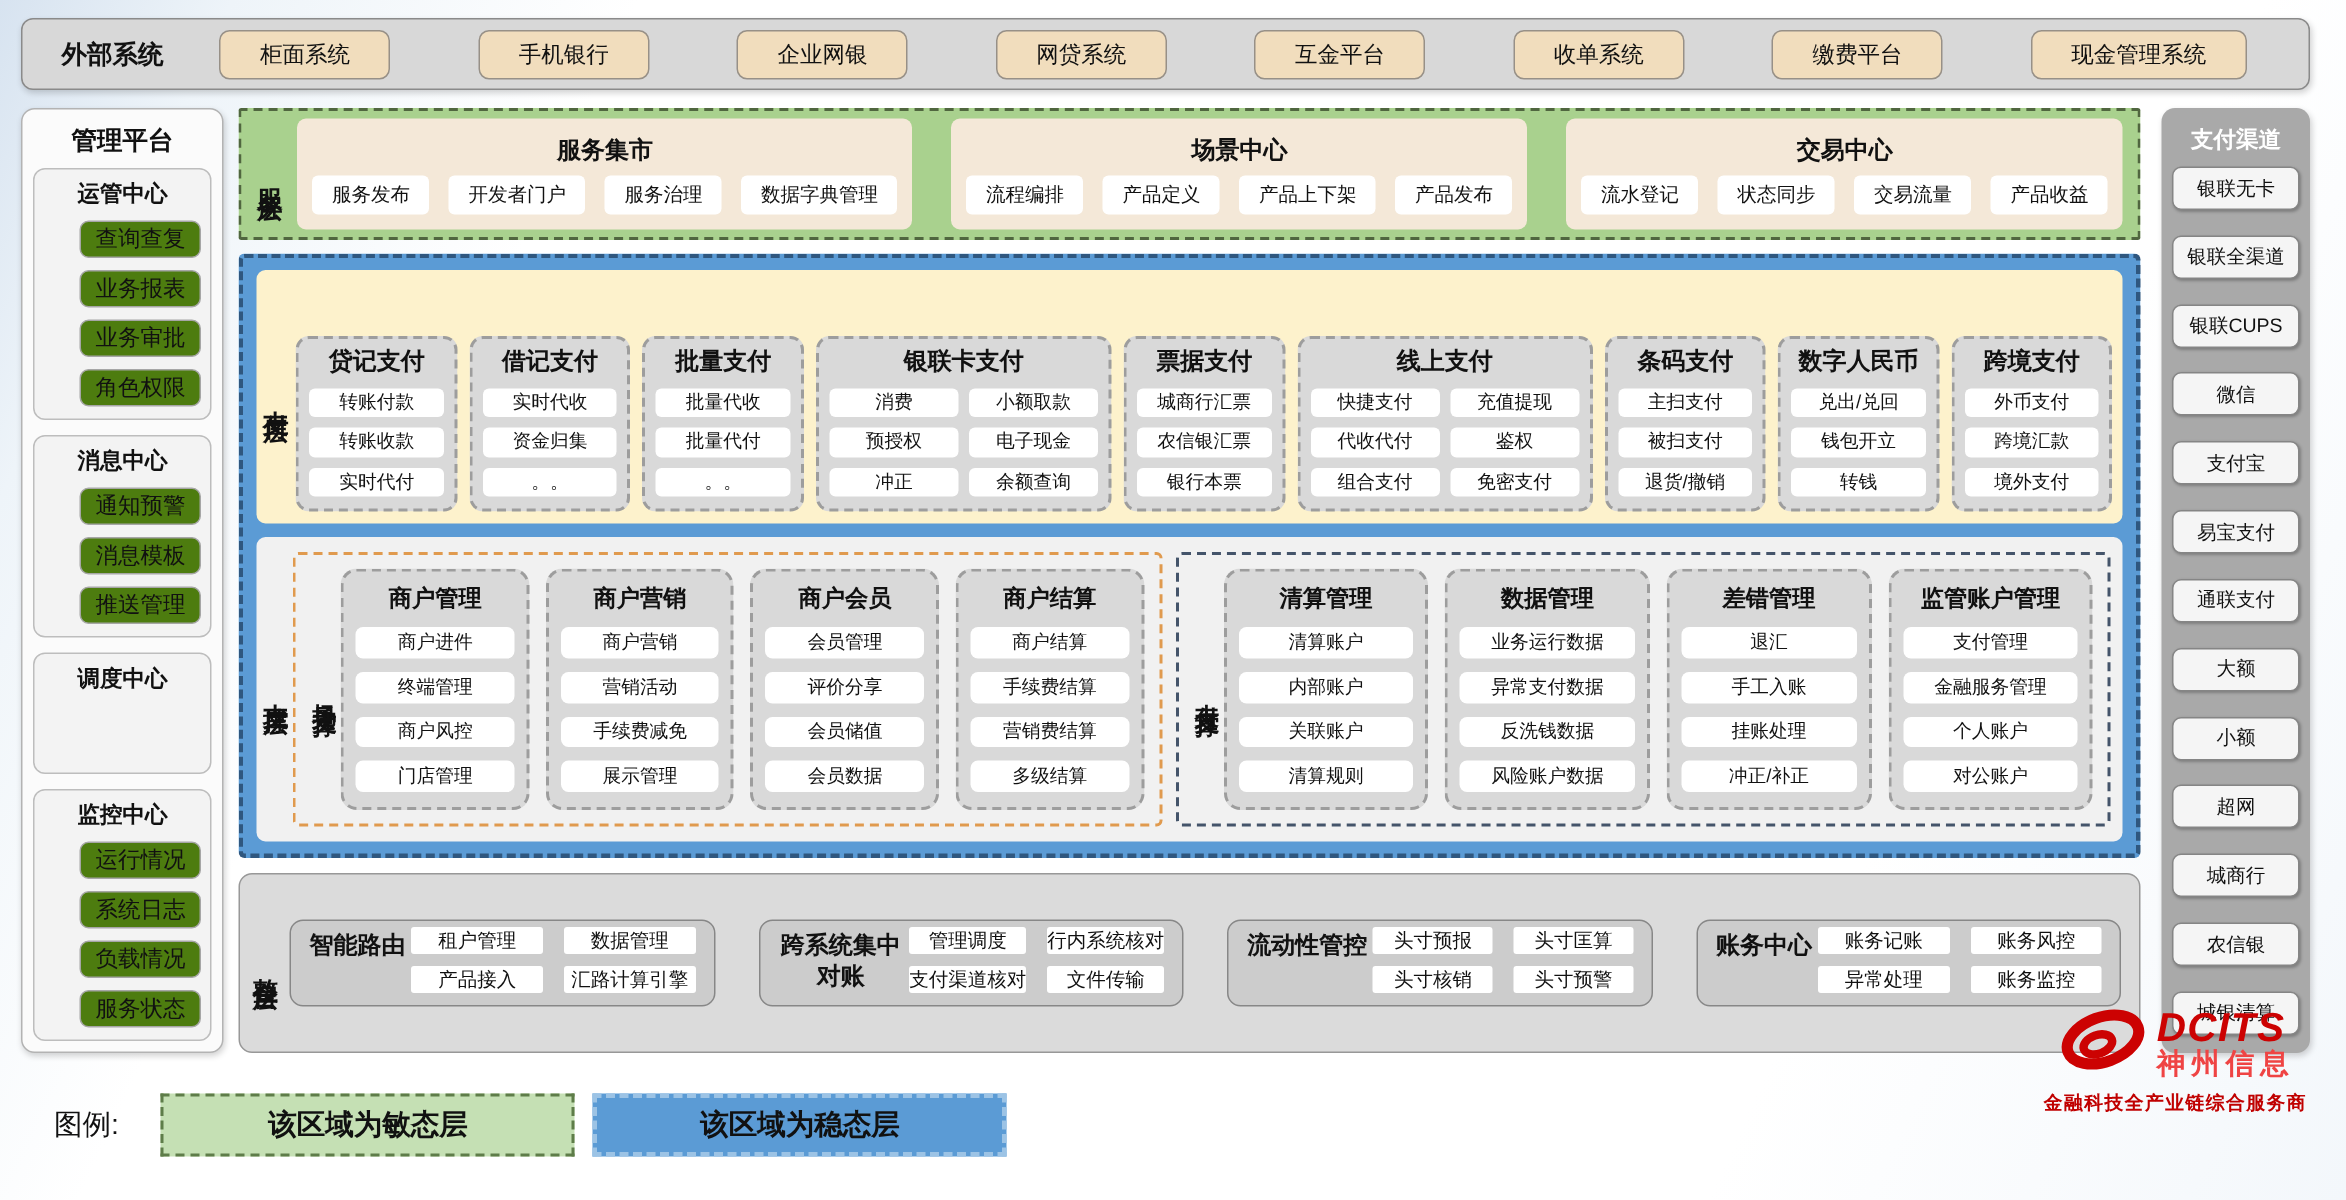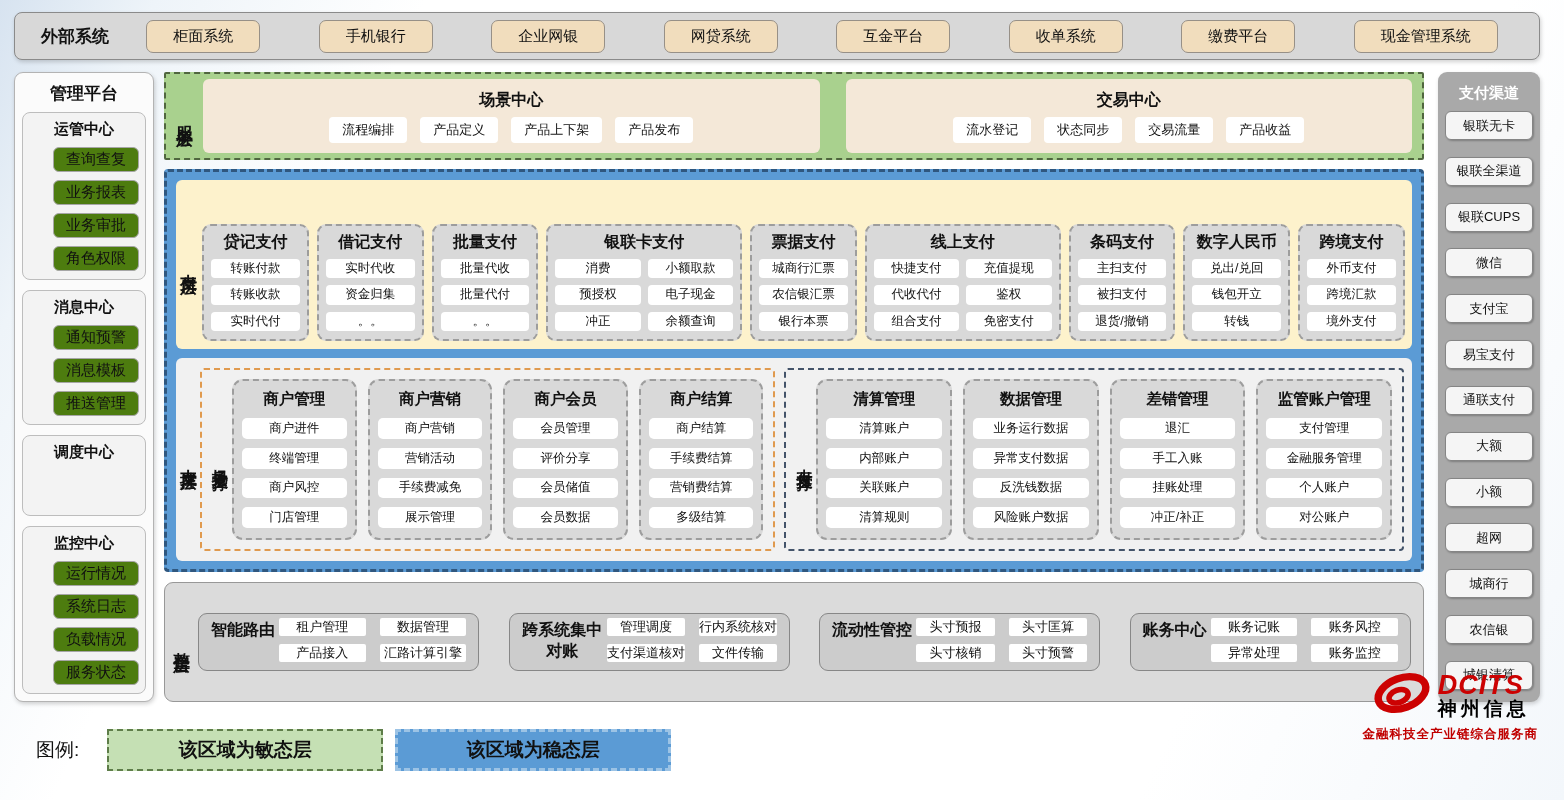--- a/index.html
+++ b/index.html
@@ -96,21 +96,21 @@
   .legend{position:absolute;left:36px;top:729px;display:flex;align-items:center;}
   .legend-label{font-size:19px;margin-right:28px;}
   .legend-box{width:276px;height:42px;box-sizing:border-box;display:flex;align-items:center;justify-content:center;
     font-size:19px;font-weight:600;}
   .legend-agile{background:#c5e0b4;border:2px dashed #5e7d49;margin-right:12px;}
   .legend-stable{background:#5b9bd5;border:3px dashed #9cc3e5;}
   .logo{position:absolute;right:26px;top:667px;display:flex;flex-direction:column;align-items:center;}
   .logo-row{display:flex;align-items:center;gap:5px;}
   .logo-text{display:flex;flex-direction:column;align-items:flex-start;line-height:1.05;}
   .dcits{color:#cc0202;font-weight:bold;font-style:italic;font-size:27px;letter-spacing:1px;}
-  .szxx{color:#000000;font-weight:bold;font-size:19px;letter-spacing:4px;}
+  .szxx{color:#ef4444;font-weight:bold;font-size:19px;letter-spacing:4px;}
   .tagline{color:#c00000;font-weight:bold;font-size:12.5px;margin-top:3px;letter-spacing:1px;white-space:nowrap;}
 </style>
 </head>
 <body>
 
 <div class="topbar shadow">
   <div class="topbar-label">外部系统</div>
   <div class="topbar-items" data-list="external_systems.items">
       <div class="tan-btn">柜面系统</div>
       <div class="tan-btn">手机银行</div>
@@ -158,20 +158,29 @@
           </div>
       </div>
     </div>
   </div>
 
   <div class="center">
 
     <div class="service-layer">
       <div class="vlabel">服务层</div>
       <div class="svc-panels">
+        <div class="svc-panel" style="flex:1">
+          <div class="svc-title">服务集市</div>
+          <div data-list="service_layer.panels.0.items">
+              <div class="svc-btn">服务发布</div>
+              <div class="svc-btn">开发者门户</div>
+              <div class="svc-btn">服务治理</div>
+              <div class="svc-btn">数据字典管理</div>
+            </div>
+        </div>
         <div class="svc-panel" style="flex:1.42">
           <div class="svc-title">场景中心</div>
           <div data-list="service_layer.panels.1.items">
               <div class="svc-btn">流程编排</div>
               <div class="svc-btn">产品定义</div>
               <div class="svc-btn">产品上下架</div>
               <div class="svc-btn">产品发布</div>
             </div>
         </div>
         <div class="svc-panel" style="flex:1.3">

